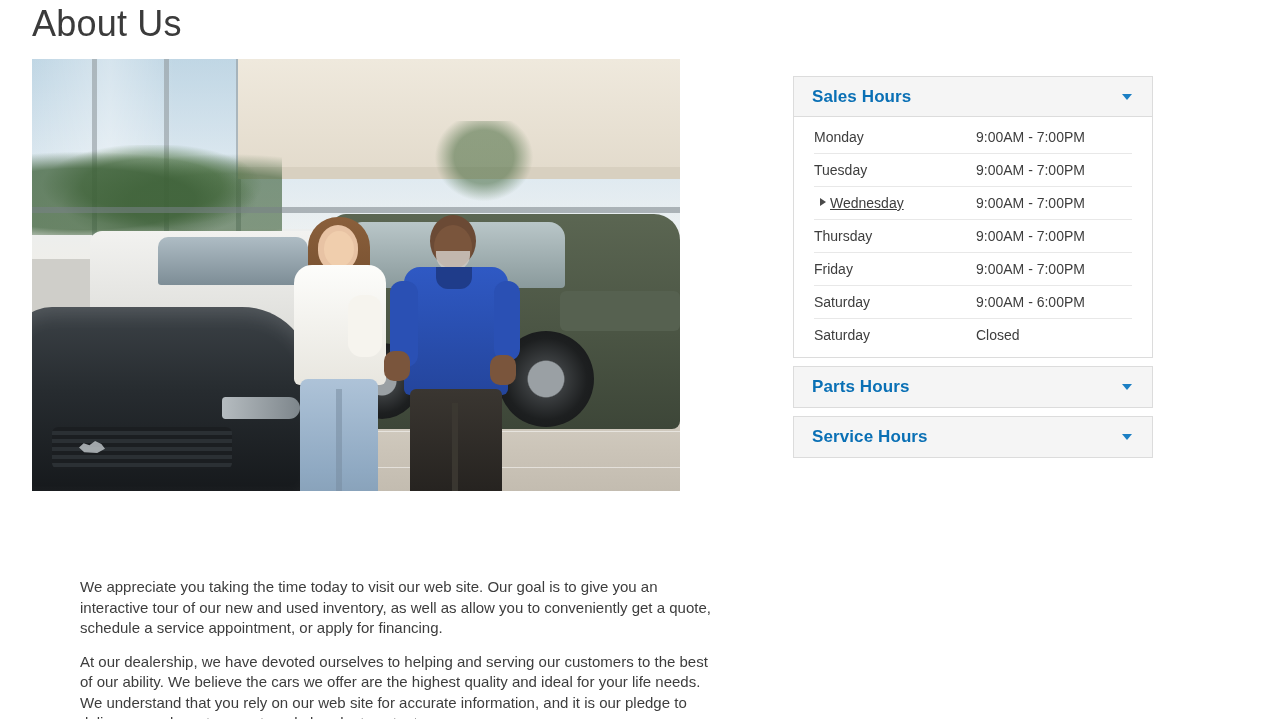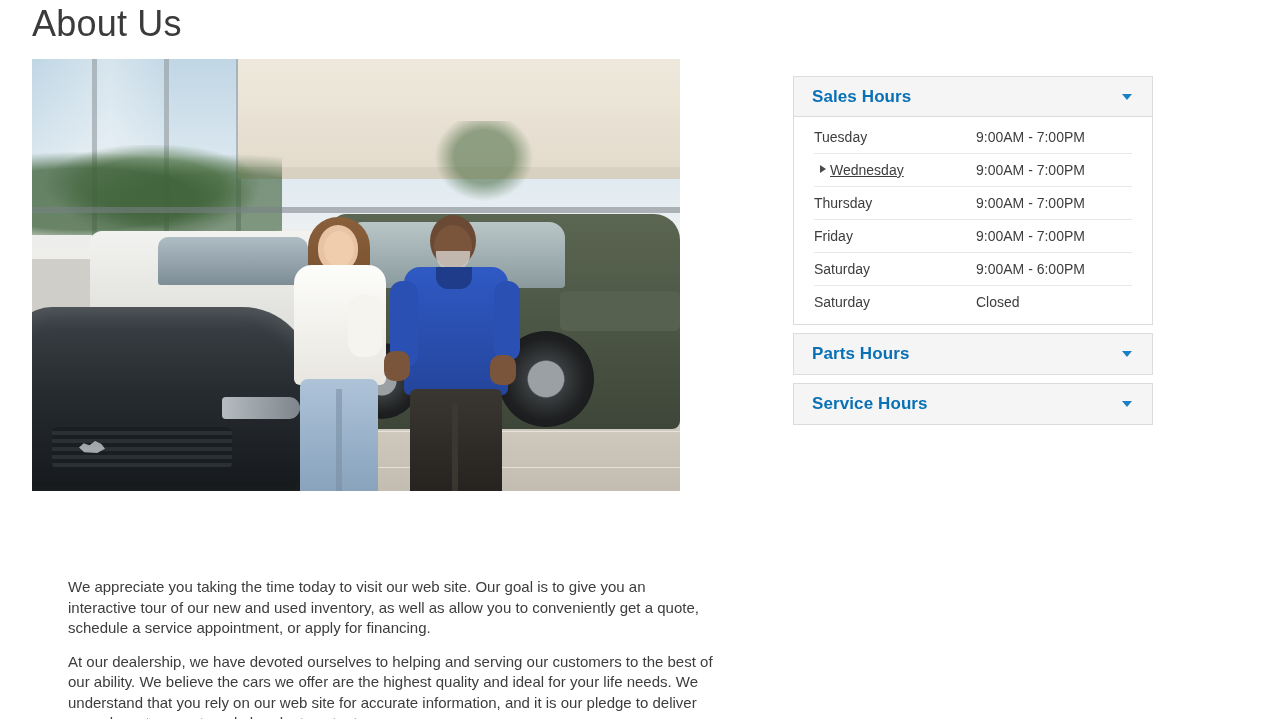--- a/index.html
+++ b/index.html
@@ -176,21 +176,21 @@
   
   .body-text {
     position: absolute;
     left: 32px;
     top: 518px;
     width: 652px;
     font-size: 15px;
     line-height: 20.5px;
     color: #3d3d3d;
   }
-  .body-text p { margin: 0 0 13px 4px; }
+  .body-text p { margin: 0 0 13px 16px; }
   .body-text p:last-child { margin-bottom: 0; }
   
   .right-col {
     position: absolute;
     left: 793px;
     top: 76px;
     width: 360px;
   }
   .panel {
     border: 1px solid #dcdcdc;
@@ -318,20 +318,24 @@
 
     <div class="panel">
       <div class="panel-header">
         <span class="panel-title">Sales Hours</span>
         <span class="caret"></span>
       </div>
       <div class="hours-inner">
         <table class="hours-table">
           <tbody>
             <tr>
+              <td class="day-cell">Monday</td>
+              <td>9:00AM - 7:00PM</td>
+            </tr>
+            <tr>
               <td class="day-cell">Tuesday</td>
               <td>9:00AM - 7:00PM</td>
             </tr>
             <tr>
               <td class="day-cell">
                 <span class="today-marker" style="left:6px;"></span>
                 <span class="day-today">Wednesday</span>
               </td>
               <td>9:00AM - 7:00PM</td>
             </tr>

